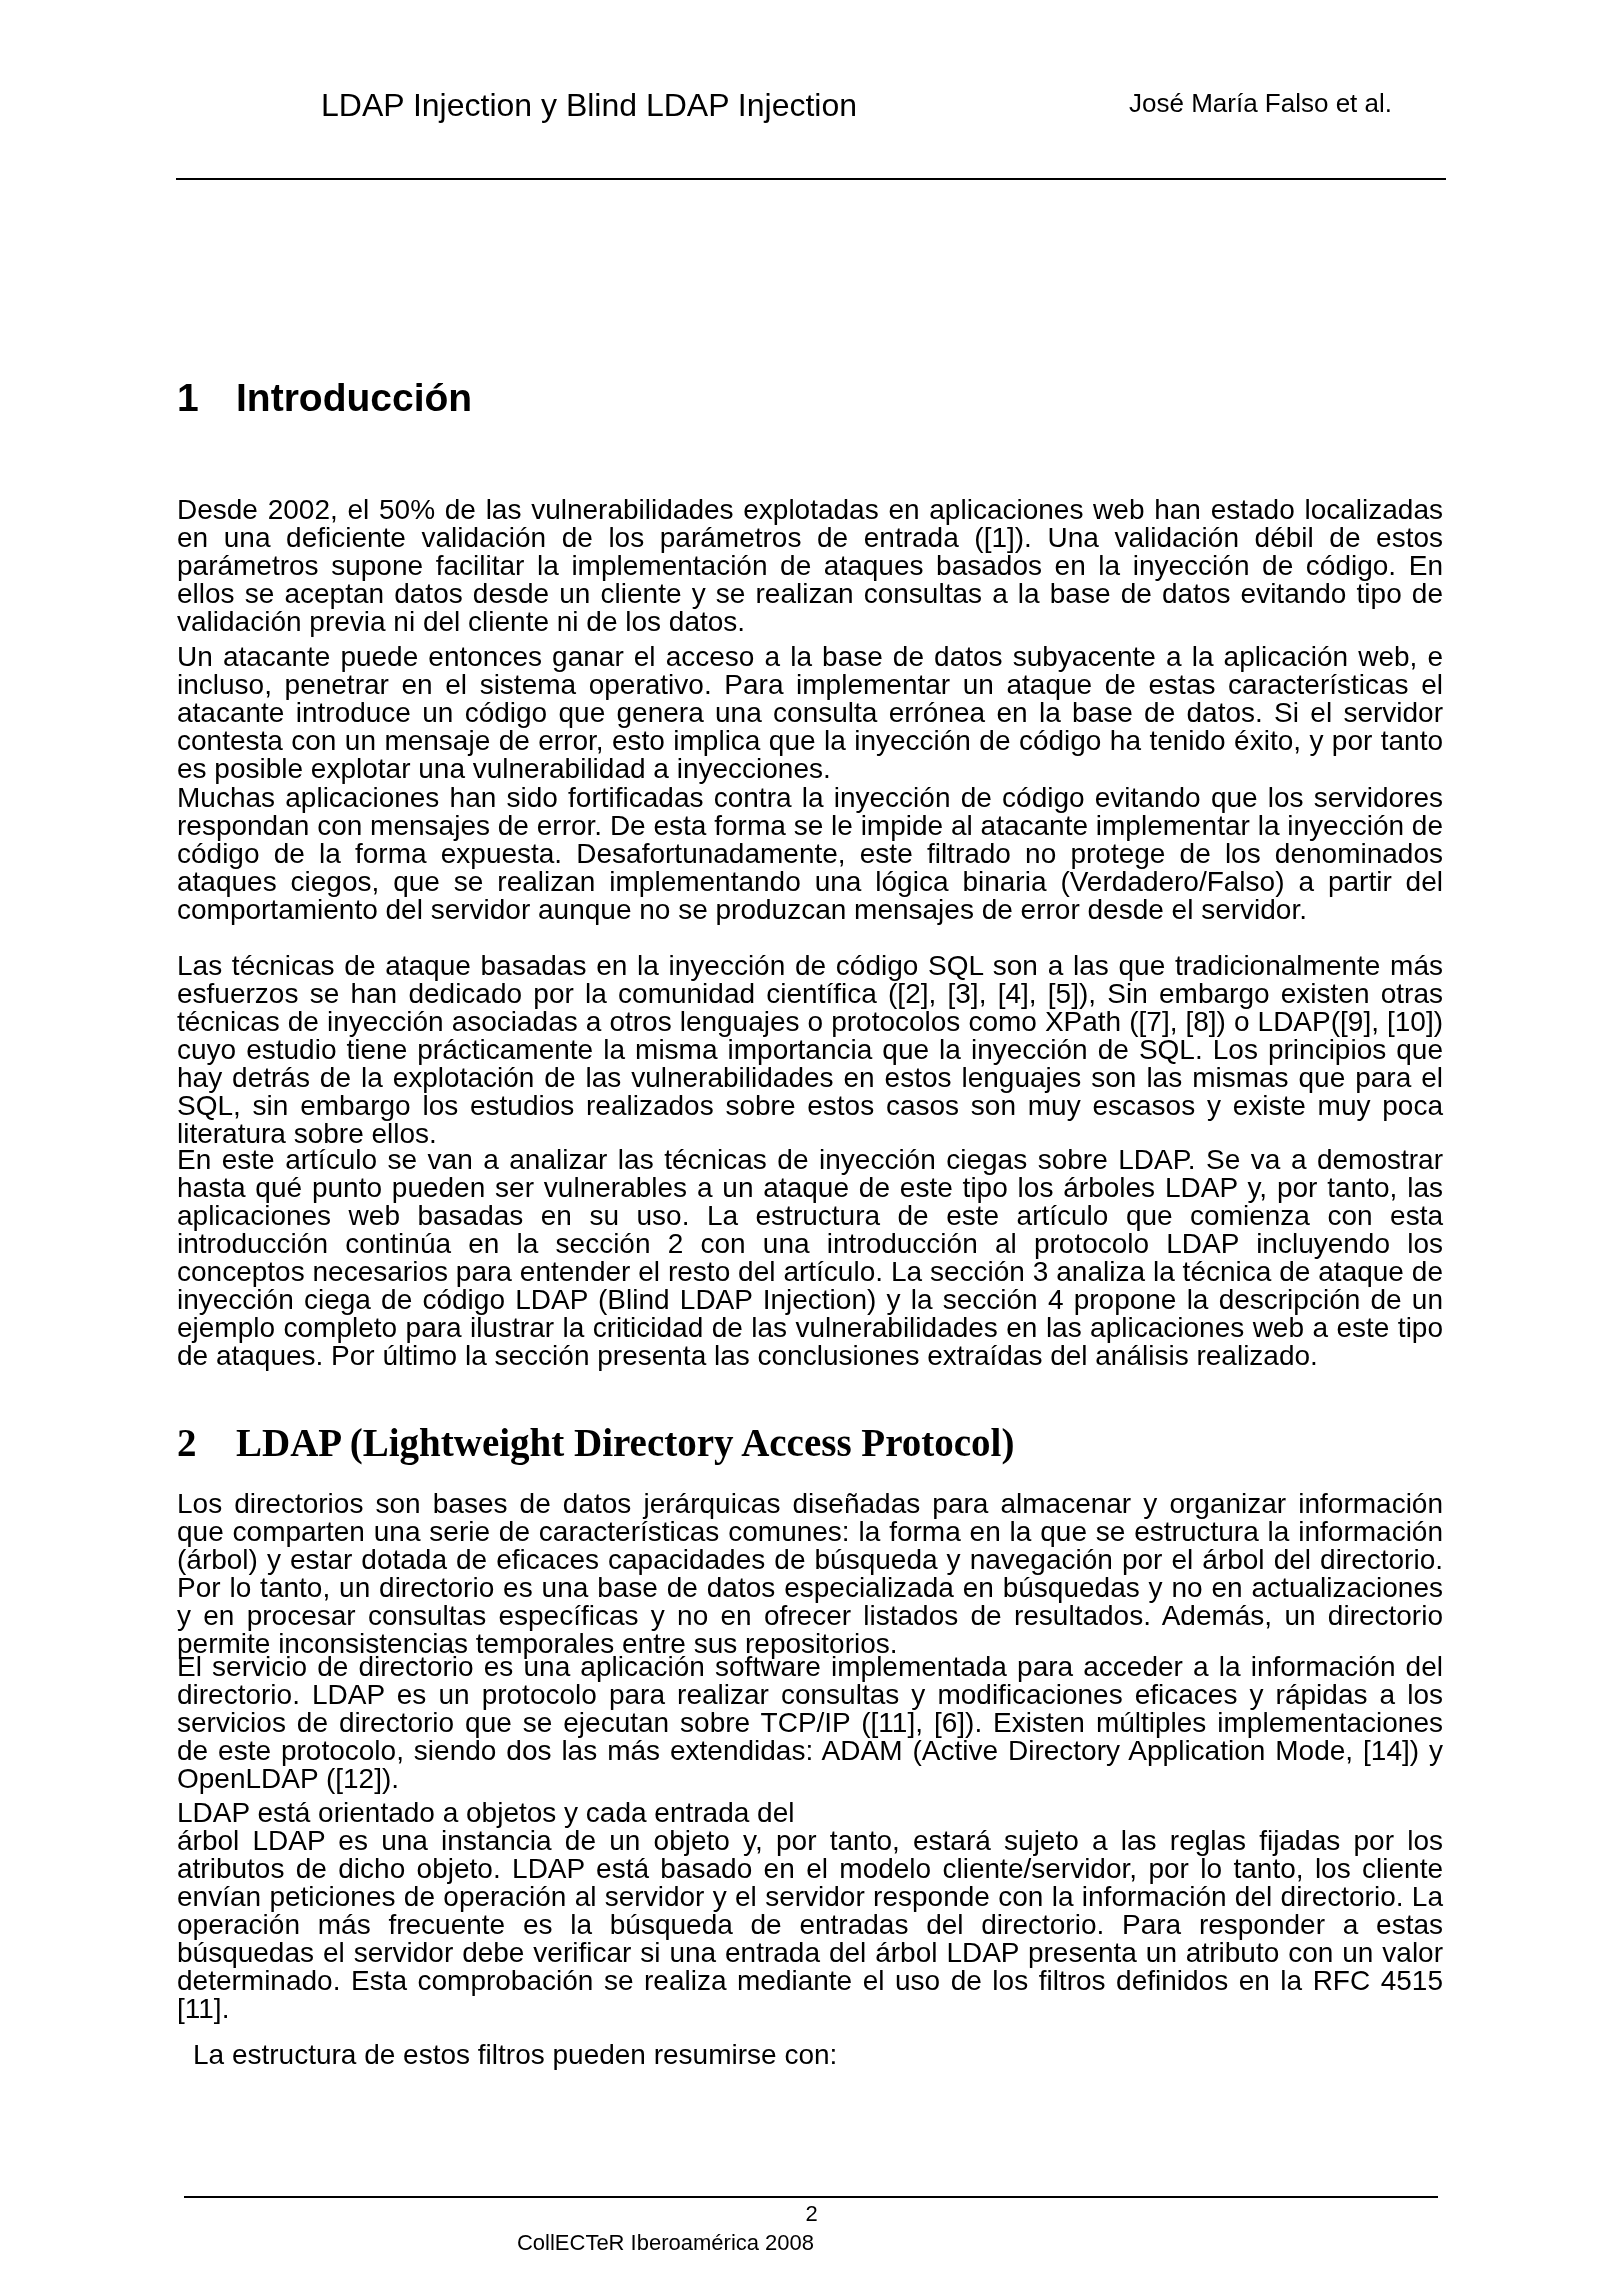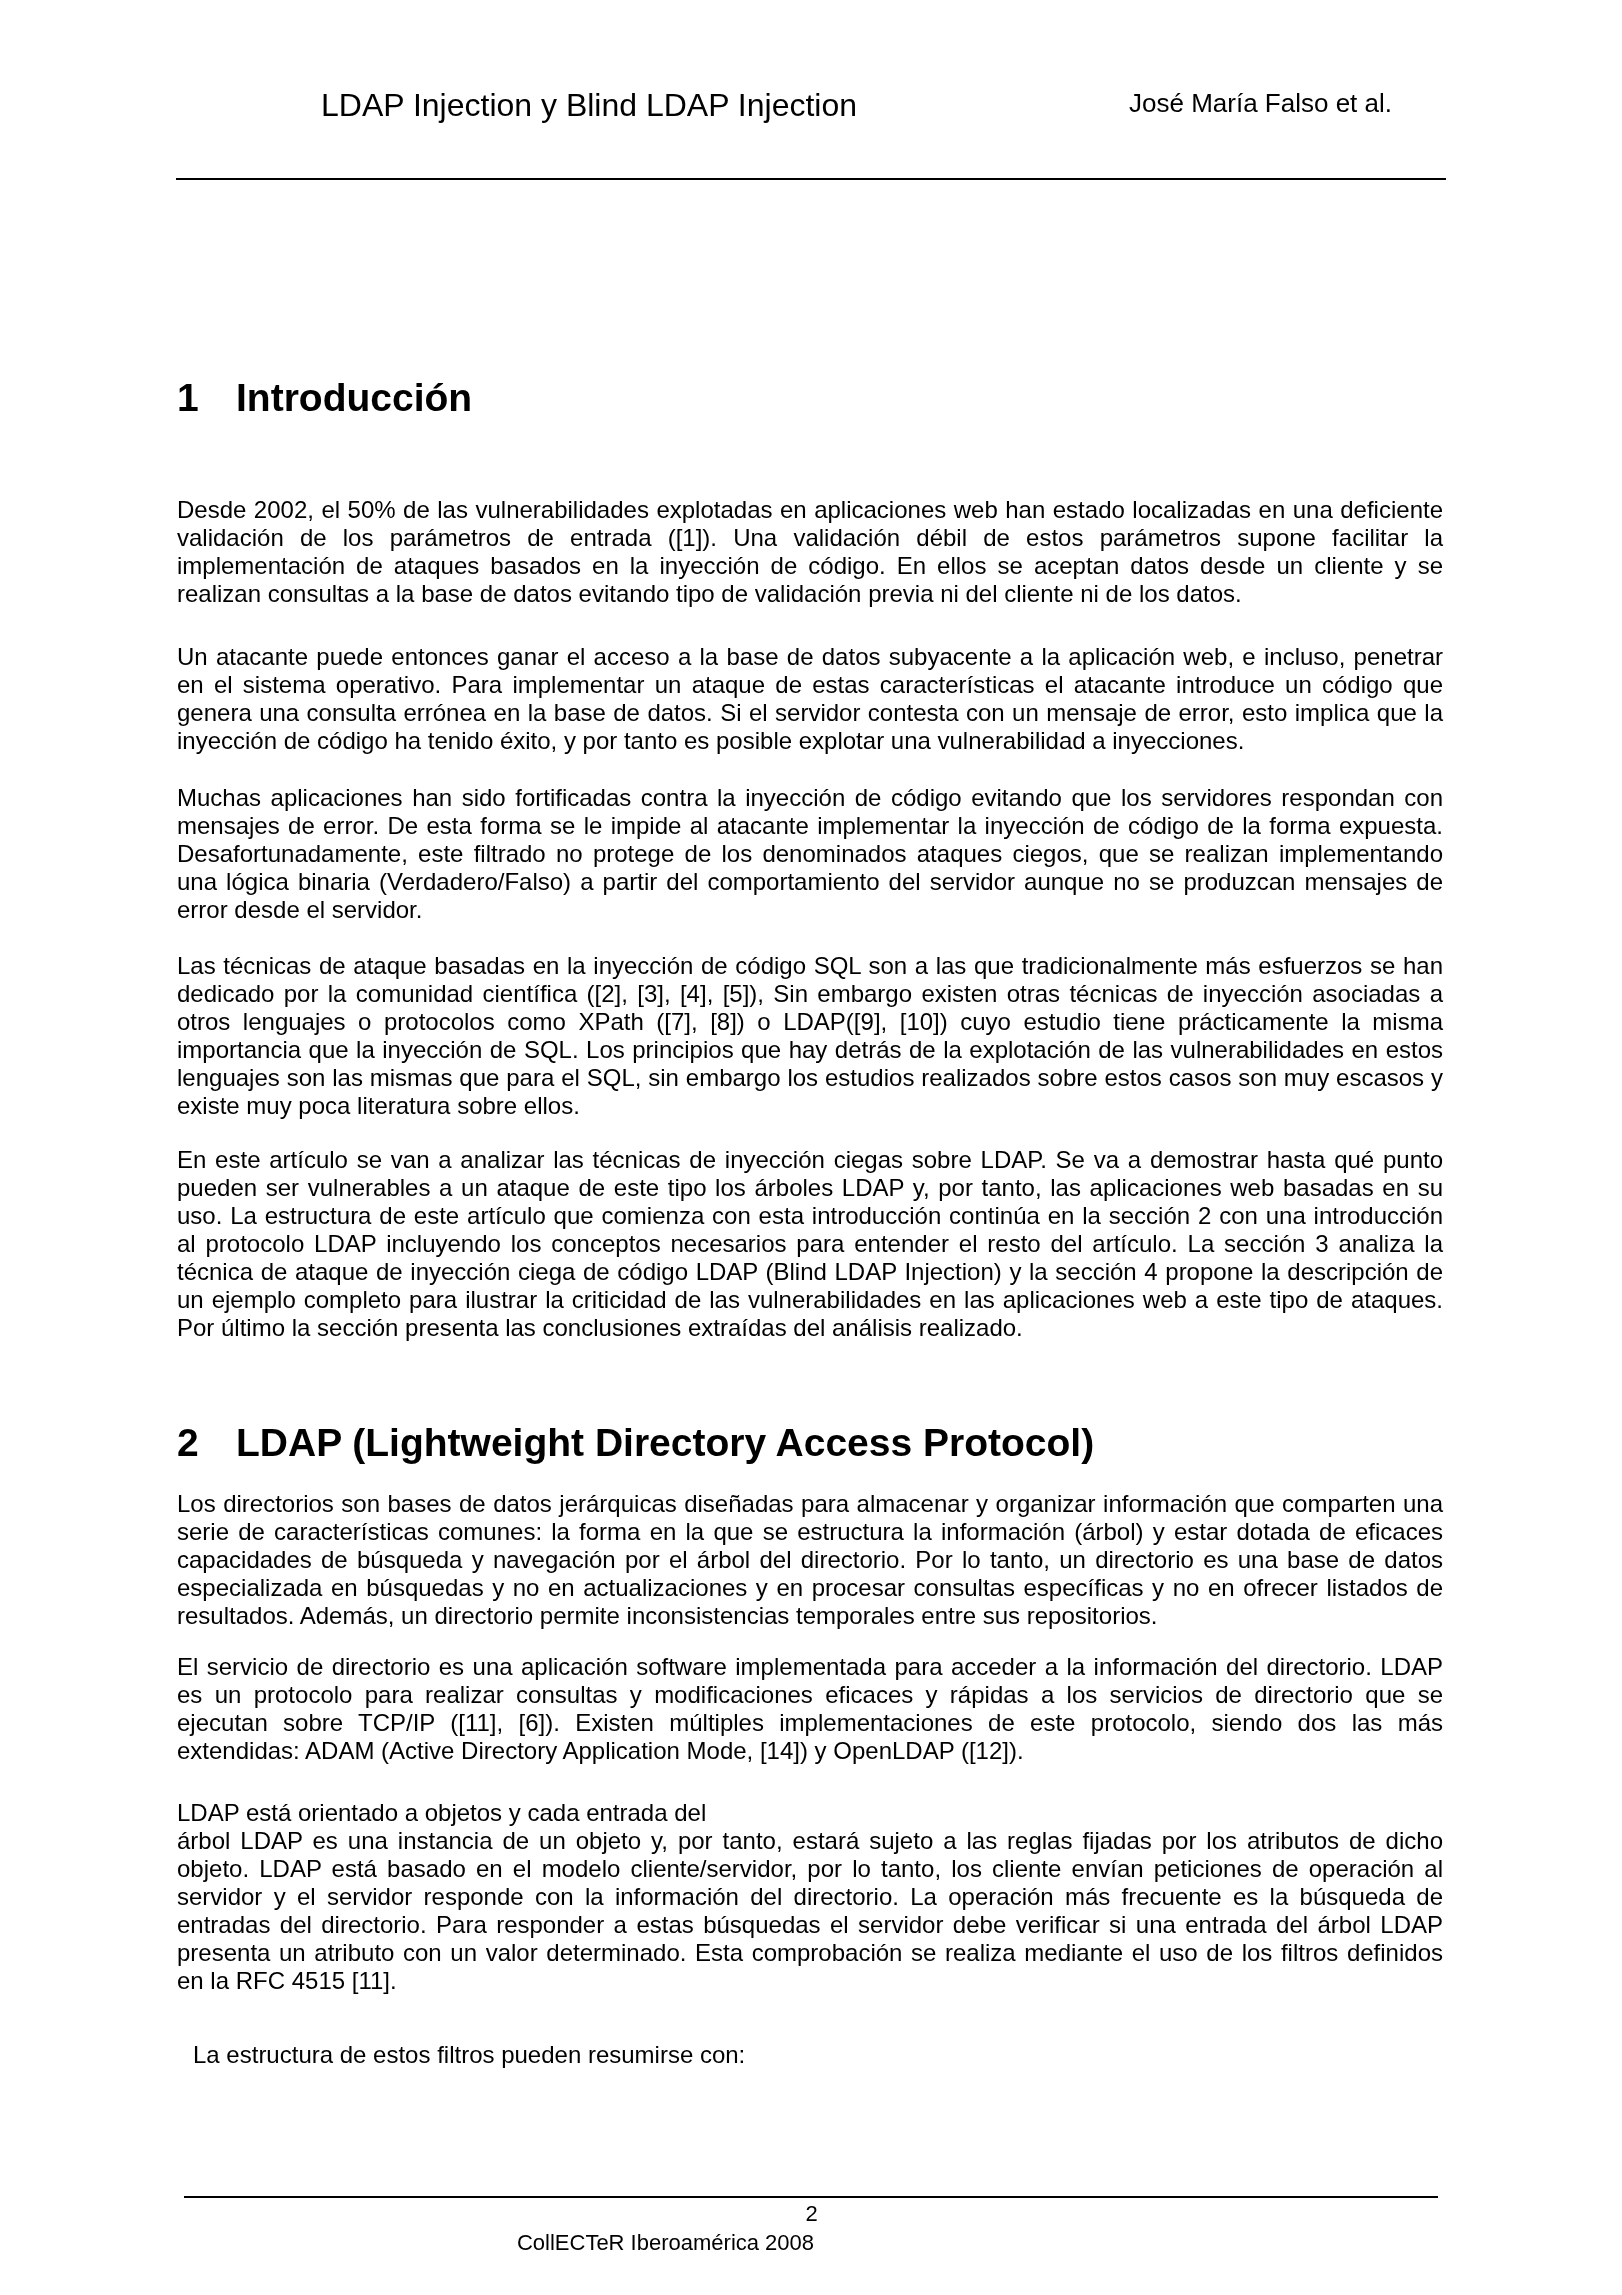--- a/index.html
+++ b/index.html
@@ -5,21 +5,21 @@
   html, body { margin: 0; padding: 0; background: #ffffff; }
   body { width: 1623px; height: 2295px; position: relative; overflow: hidden; color: #000; font-family: "Liberation Sans", sans-serif; }
   .abs { position: absolute; }
   .running-title { left: 321px; top: 86px; font-size: 32px; line-height: 38px; white-space: nowrap; }
   .running-author { left: 1129px; top: 87px; font-size: 26px; line-height: 32px; white-space: nowrap; }
   .rule { height: 2.4px; background: #000; }
   .header-rule { left: 176px; top: 178px; width: 1270px; }
   .footer-rule { left: 184px; top: 2196px; width: 1254px; }
   .heading { left: 177px; font-weight: bold; font-size: 39px; line-height: 44px; white-space: nowrap; }
   .heading .num { display: inline-block; width: 59px; }
-  .para { left: 177px; width: 1266px; font-size: 24px; line-height: 28px; text-align: justify; }
+  .para { left: 177px; width: 1266px; font-size: 28px; line-height: 28px; text-align: justify; }
   .page-number { left: 0; width: 1623px; top: 2201px; text-align: center; font-size: 22px; line-height: 25px; }
   .footer-text { left: 0; width: 1331px; top: 2229px; text-align: center; font-size: 22px; line-height: 27px; }
   .line-break-block { display: block; }
 </style>
 </head>
 <body>
 
 <div class="abs running-title">LDAP Injection y Blind LDAP Injection</div>
 <div class="abs running-author">José María Falso et al.</div>
 <div class="abs rule header-rule"></div>
@@ -27,21 +27,21 @@
 <div class="abs heading" style="top:376px;">
   <span class="num">1</span><span>Introducción</span>
 </div>
 
 <p class="abs para" style="top:496px; margin:0;">Desde 2002, el 50% de las vulnerabilidades explotadas en aplicaciones web han estado localizadas en una deficiente validación de los parámetros de entrada ([1]). Una validación débil de estos parámetros supone facilitar la implementación de ataques basados en la inyección de código. En ellos se aceptan datos desde un cliente y  se realizan consultas a la base de datos evitando tipo de validación previa ni del cliente ni de los datos.</p>
 <p class="abs para" style="top:643px; margin:0;">Un atacante puede entonces ganar el acceso a la base de datos subyacente a la aplicación web, e incluso, penetrar en el sistema operativo. Para implementar un ataque de estas características el atacante introduce un código que genera una consulta errónea en la base de datos. Si el servidor contesta con un mensaje de error, esto implica que la inyección de código ha tenido éxito, y por tanto es posible explotar una vulnerabilidad a inyecciones.</p>
 <p class="abs para" style="top:784px; margin:0;">Muchas aplicaciones han sido fortificadas contra la inyección de código evitando que los servidores respondan con mensajes de error. De esta forma se le impide al atacante implementar la inyección de código de la forma expuesta. Desafortunadamente, este filtrado no protege de los denominados ataques ciegos, que se realizan implementando una lógica binaria (Verdadero/Falso)  a partir del comportamiento del servidor aunque no se produzcan mensajes de error desde el servidor.</p>
 <p class="abs para" style="top:952px; margin:0;">Las técnicas de ataque basadas en la inyección de código SQL son a las que tradicionalmente más esfuerzos se han dedicado por la comunidad científica ([2], [3], [4], [5]), Sin embargo existen otras técnicas de inyección asociadas a otros lenguajes o protocolos como XPath ([7], [8]) o LDAP([9], [10]) cuyo estudio tiene prácticamente la misma importancia que la inyección de SQL. Los principios que hay detrás de la explotación de las vulnerabilidades en estos lenguajes son las mismas que para el SQL, sin embargo los estudios realizados sobre estos casos son muy escasos y existe muy poca literatura sobre ellos.</p>
 <p class="abs para" style="top:1146px; margin:0;">En este artículo se van a analizar las técnicas de inyección ciegas sobre LDAP. Se va a demostrar hasta qué punto pueden ser vulnerables a un ataque de este tipo los árboles LDAP  y, por tanto, las aplicaciones web basadas en su uso. La estructura de este artículo que comienza con esta introducción continúa en la sección 2 con una introducción al protocolo LDAP  incluyendo los conceptos necesarios para entender el resto del artículo. La sección 3 analiza la técnica de ataque de inyección ciega de código LDAP (Blind LDAP Injection) y la sección 4 propone la descripción de un ejemplo completo para ilustrar la criticidad de las vulnerabilidades en las aplicaciones web a este tipo de ataques. Por último la sección presenta las conclusiones extraídas del análisis realizado.</p>
 
-<div class="abs heading" style="top:1421px;">
+<div class="abs heading" style="top:1421px;font-family:Liberation Serif, serif;">
   <span class="num">2</span><span>LDAP (Lightweight Directory Access Protocol)</span>
 </div>
 
 <p class="abs para" style="top:1490px; margin:0;">Los directorios son bases de datos jerárquicas diseñadas para almacenar y organizar información que comparten una serie de características comunes: la forma en la que se estructura la información (árbol) y estar dotada de eficaces capacidades de búsqueda y navegación por el árbol del directorio. Por lo tanto, un directorio es una base de datos especializada en búsquedas y no en actualizaciones y en procesar consultas específicas y no en ofrecer listados de resultados. Además, un directorio permite inconsistencias temporales entre sus repositorios.</p>
 <p class="abs para" style="top:1653px; margin:0;">El servicio de directorio es una aplicación software implementada para acceder a la información del directorio. LDAP es un protocolo para realizar consultas y modificaciones eficaces y rápidas a los servicios de directorio que se ejecutan sobre TCP/IP ([11], [6]). Existen múltiples implementaciones de este protocolo, siendo dos las más extendidas: ADAM (Active Directory Application Mode, [14]) y OpenLDAP ([12]).</p>
 <div class="abs para" style="top:1799px;">
   <span class="line-break-block">LDAP está orientado a objetos y cada entrada del</span>
   <span>árbol LDAP es una instancia de un objeto y, por tanto, estará sujeto a las reglas fijadas por los atributos de dicho objeto. LDAP está basado en el modelo cliente/servidor, por lo tanto, los cliente envían peticiones de operación al servidor y el servidor responde con la información del directorio. La operación más frecuente es la búsqueda de entradas del directorio. Para responder a estas búsquedas el servidor debe verificar si una entrada del árbol LDAP presenta un atributo con un valor determinado. Esta comprobación se realiza mediante el uso de los filtros definidos en la RFC 4515 [11].</span>
 </div>
 <p class="abs para" style="top:2025px; margin:16px;">La estructura de estos filtros pueden resumirse con:</p>

